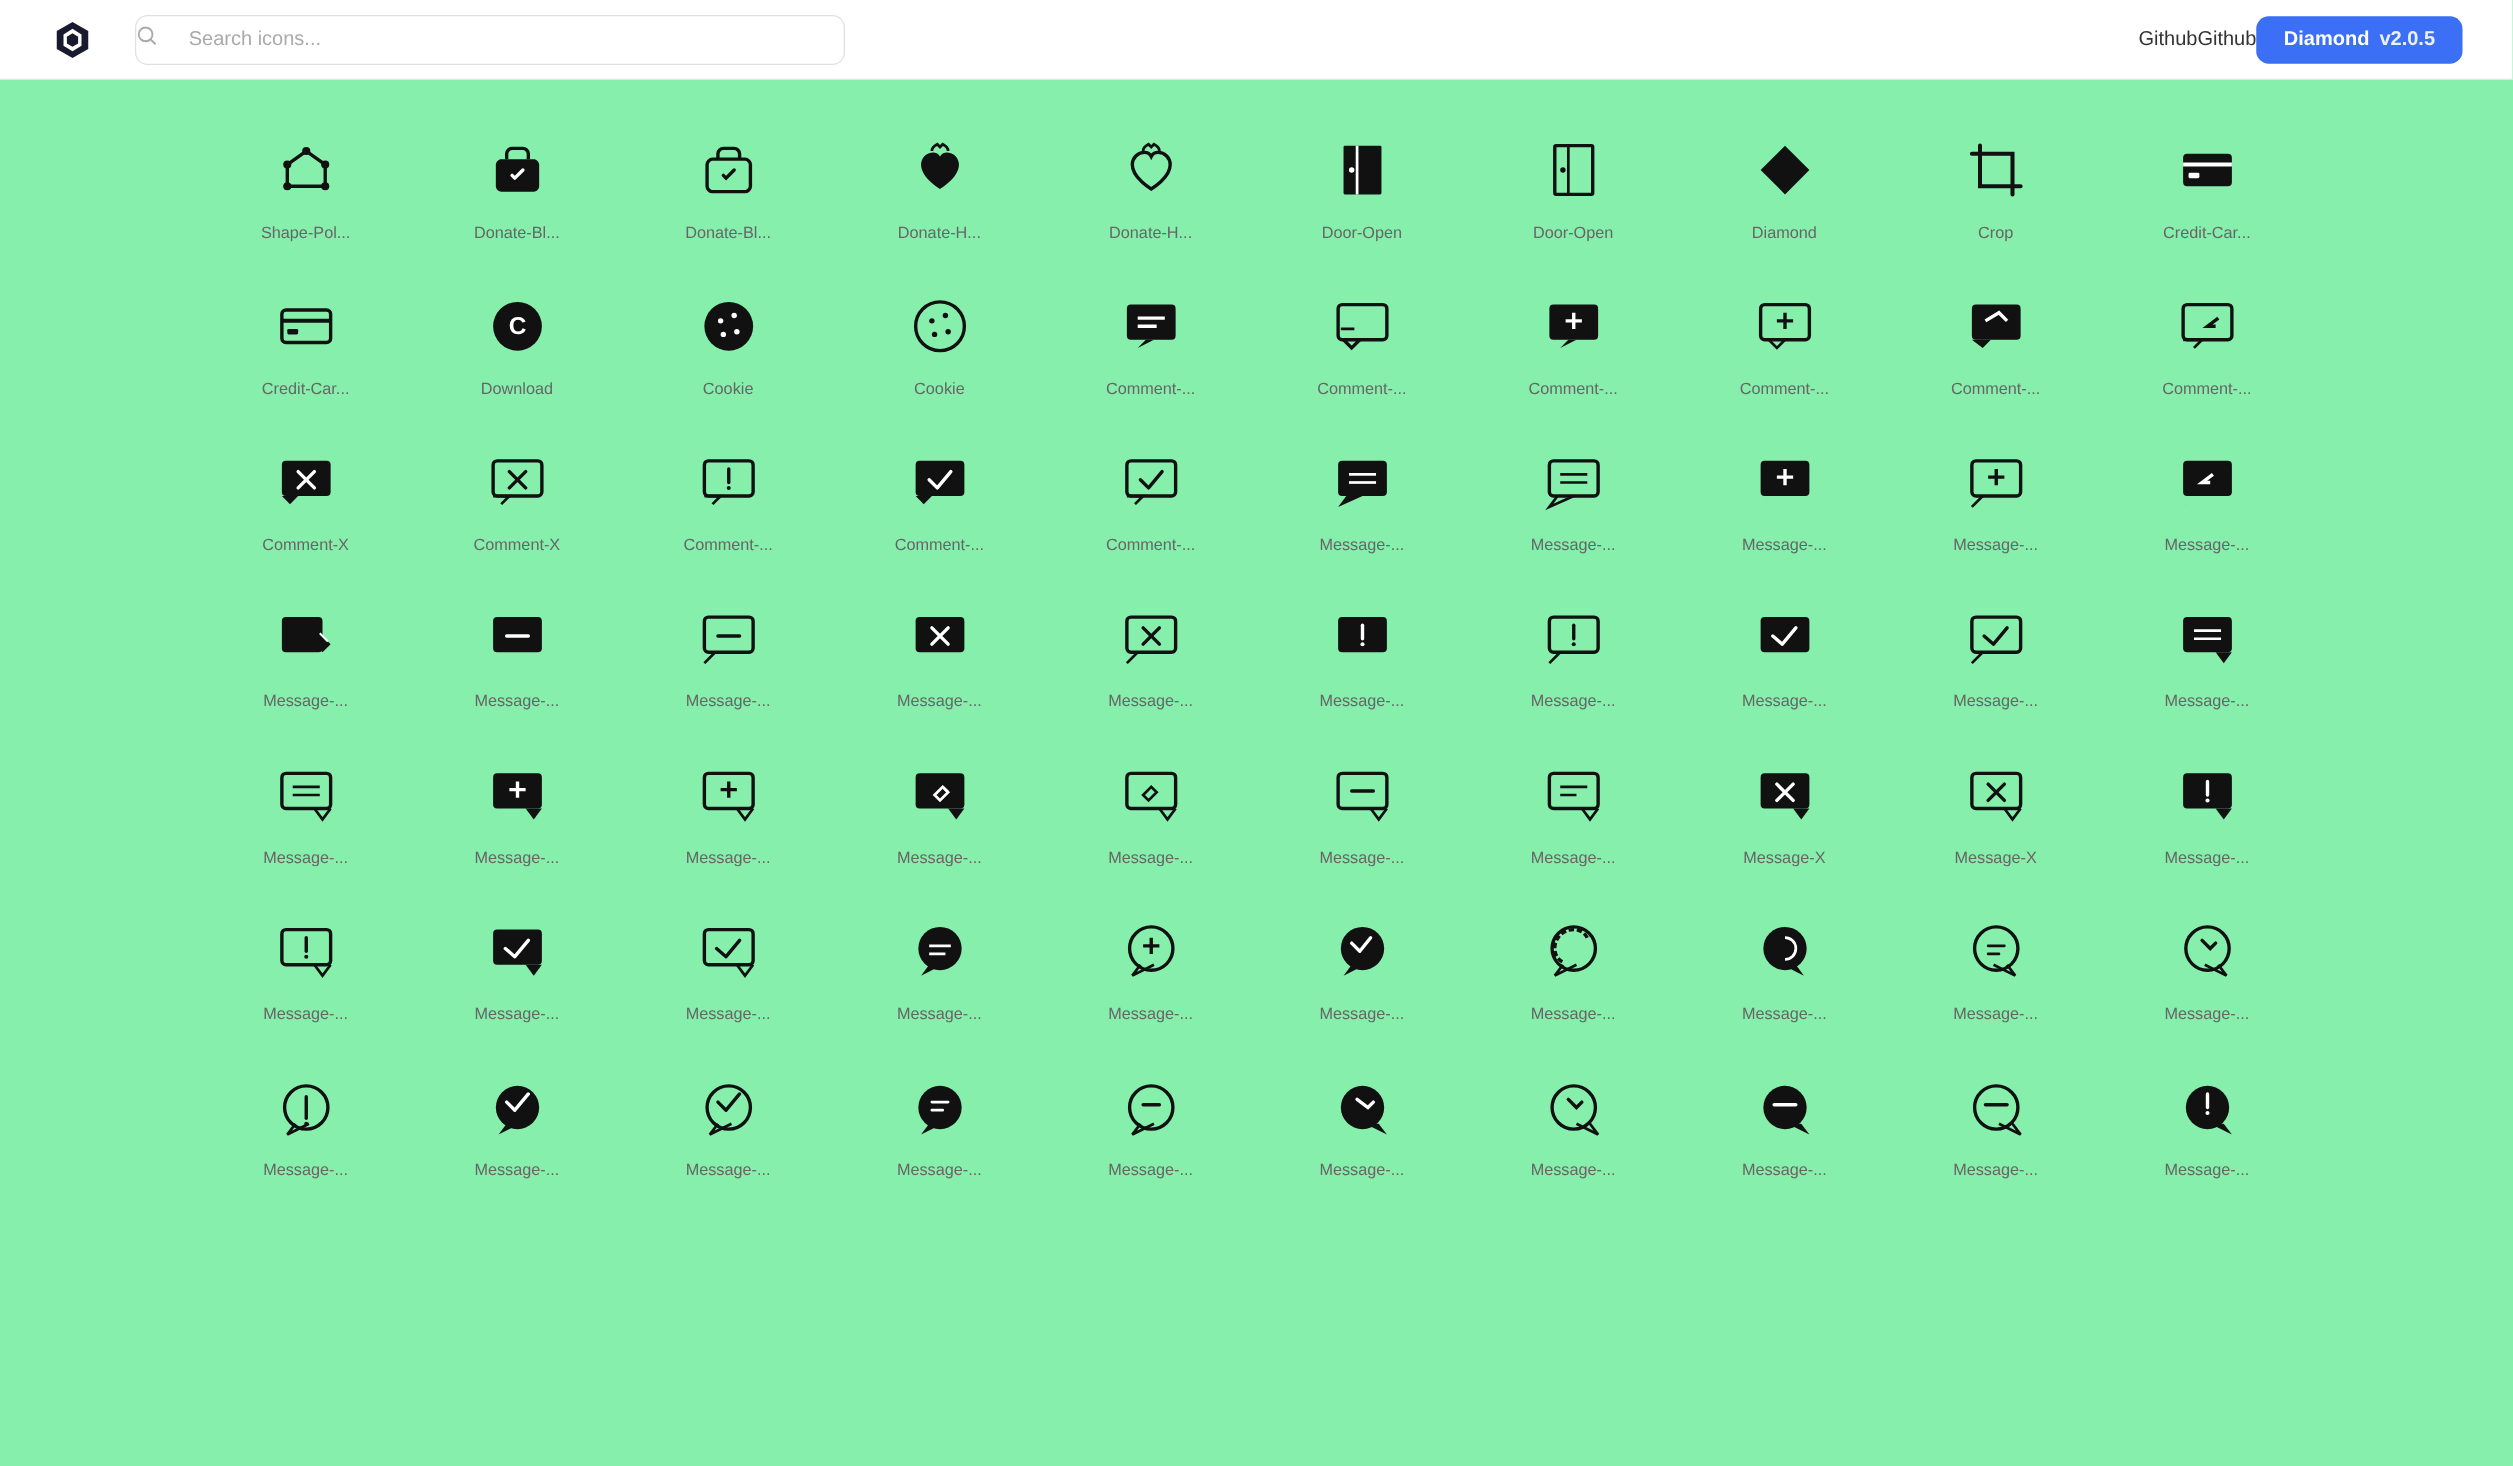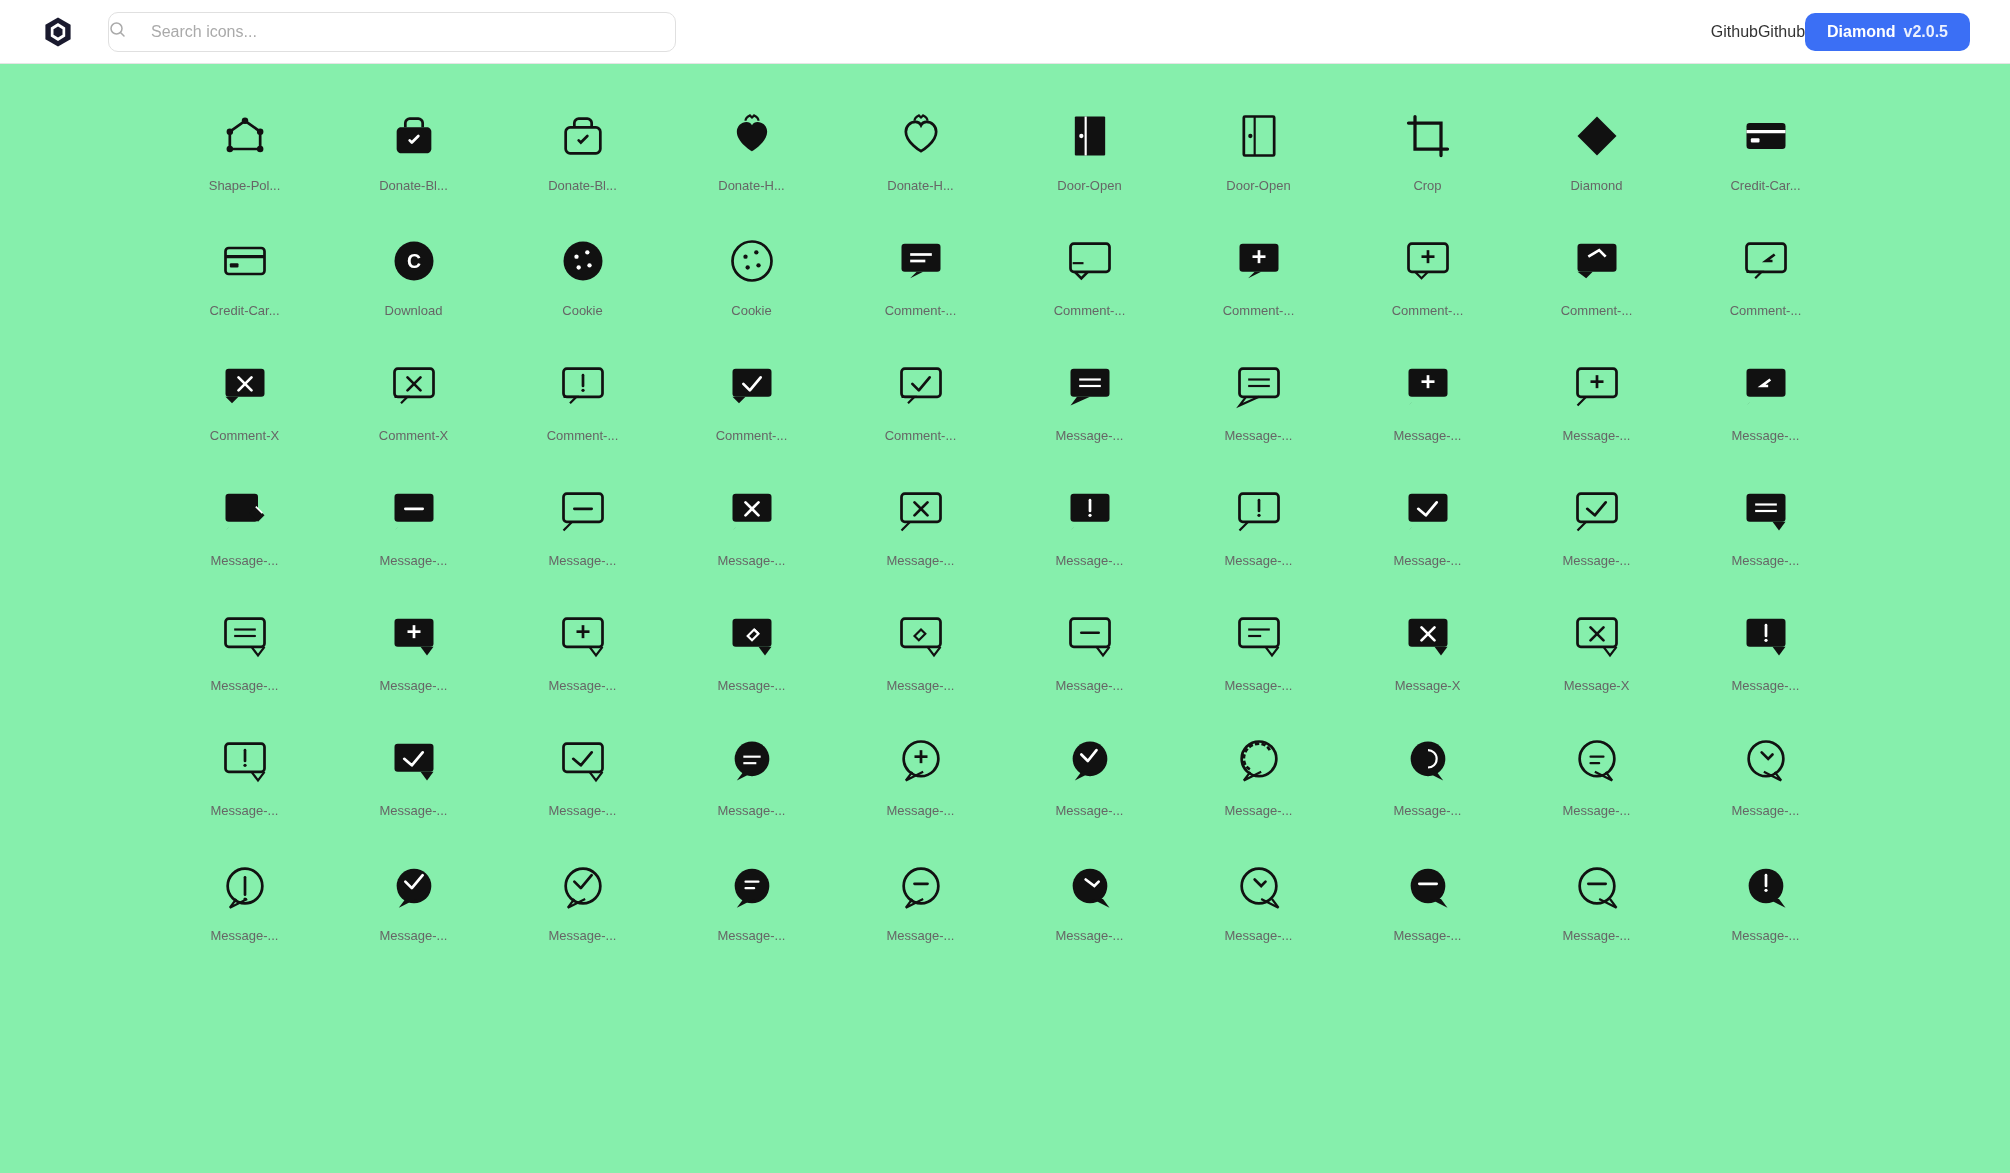--- a/index.html
+++ b/index.html
@@ -250,33 +250,33 @@
             <rect x="10" y="6" width="28" height="36" rx="1" stroke="#111" stroke-width="2.5" fill="none"></rect>
             <path d="M20 6 L20 42" stroke="#111" stroke-width="2"></path>
             <circle cx="16" cy="24" r="2" fill="#111"></circle>
           </svg>
         </div>
         <div class="icon-label">Door-Open</div>
       </div>
       <div class="icon-item">
         <div class="icon-symbol">
           <svg viewBox="0 0 48 48" fill="none">
+            <polygon points="24,6 42,24 24,42 6,24" fill="#111"></polygon>
+          </svg>
+        </div>
+        <div class="icon-label">Diamond</div>
+      </div>
+      <div class="icon-item">
+        <div class="icon-symbol">
+          <svg viewBox="0 0 48 48" fill="none">
             <path d="M12 6 L12 36 L42 36" stroke="#111" stroke-width="3" stroke-linecap="round"></path>
             <path d="M6 12 L36 12 L36 42" stroke="#111" stroke-width="3" stroke-linecap="round"></path>
           </svg>
         </div>
         <div class="icon-label">Crop</div>
-      </div>
-      <div class="icon-item">
-        <div class="icon-symbol">
-          <svg viewBox="0 0 48 48" fill="none">
-            <polygon points="24,6 42,24 24,42 6,24" fill="#111"></polygon>
-          </svg>
-        </div>
-        <div class="icon-label">Diamond</div>
       </div>
       <div class="icon-item">
         <div class="icon-symbol">
           <svg viewBox="0 0 48 48" fill="none">
             <rect x="6" y="12" width="36" height="24" rx="3" fill="#111"></rect>
             <line x1="6" y1="20" x2="42" y2="20" stroke="white" stroke-width="3"></line>
             <rect x="10" y="26" width="8" height="4" rx="1" fill="white"></rect>
           </svg>
         </div>
         <div class="icon-label">Credit-Car...</div>

